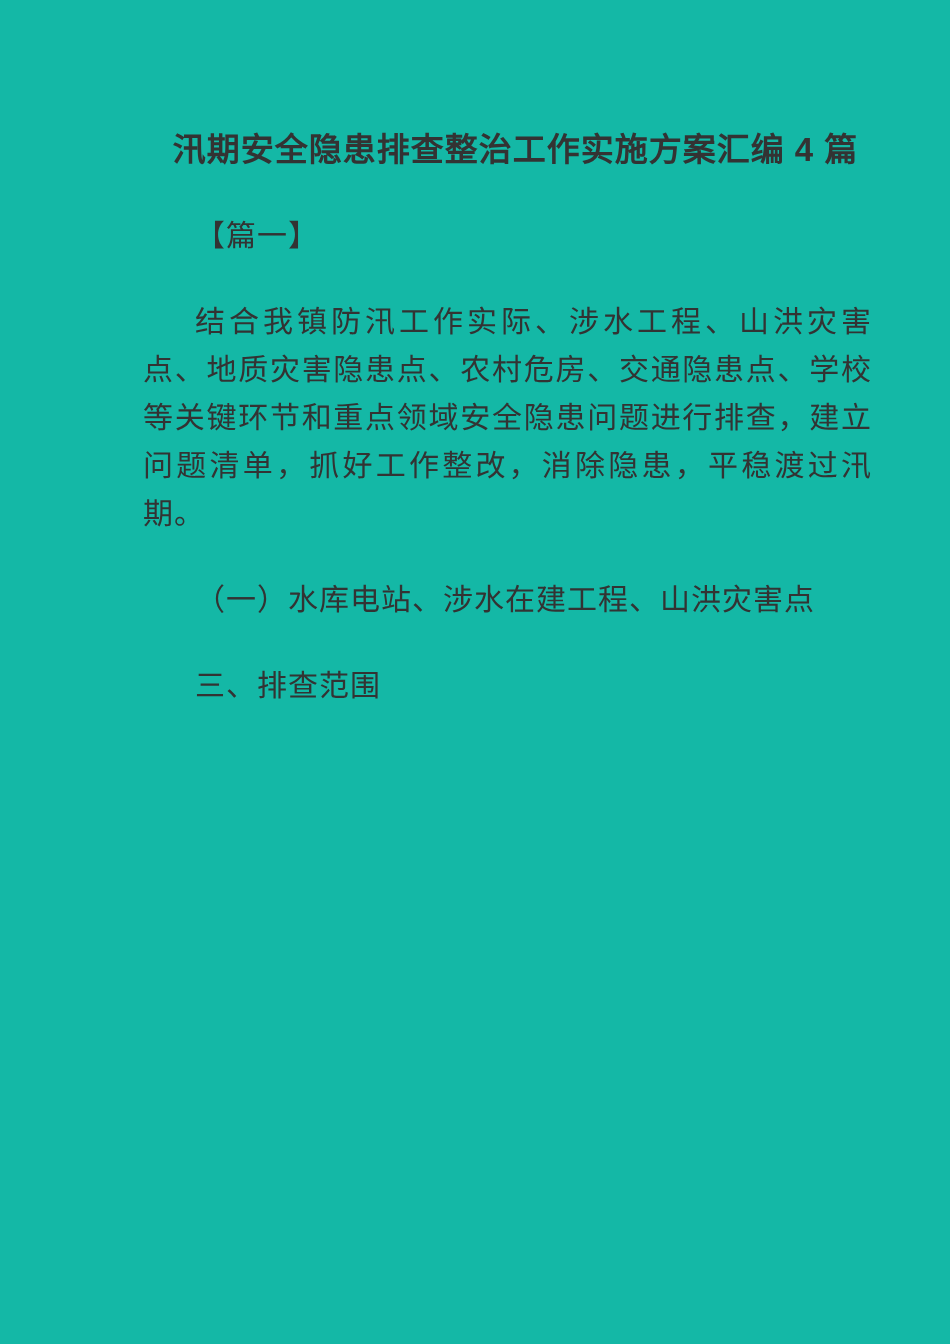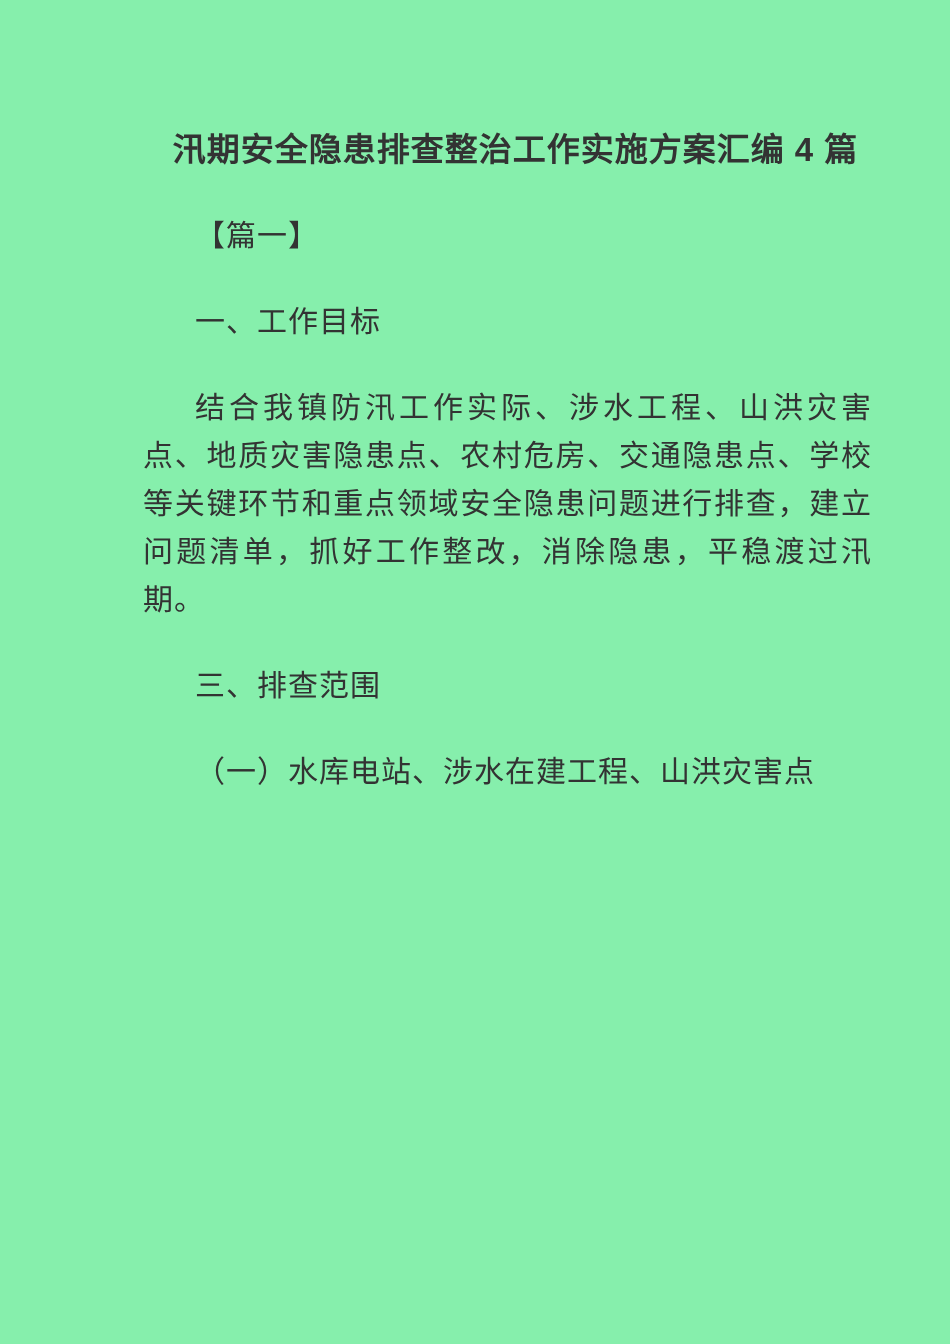--- a/index.html
+++ b/index.html
@@ -10,21 +10,21 @@
   body {
     width: 950px;
     height: 1344px;
     overflow: hidden;
     font-family: "Liberation Sans", "DejaVu Sans", sans-serif;
   }
   .doc-page {
     box-sizing: border-box;
     width: 950px;
     height: 1344px;
-    background: #86efac;
+    background: #14b8a6;
     padding: 126px 62px 0 143px;
     color: #333333;
   }
   .doc-title {
     margin: 0 0 38px 0;
     font-size: 33px;
     line-height: 48px;
     font-weight: bold;
     text-align: center;
     letter-spacing: 1px;
@@ -44,23 +44,22 @@
 </head>
 <body>
 
 <div class="doc-page">
 
   <h1 class="doc-title">汛期安全隐患排查整治工作实施方案汇编 4 篇</h1>
 
   <p class="doc-par">【篇一】</p>
 
 
-  <p class="doc-par">一、工作目标</p>
 
   <p class="doc-par">结合我镇防汛工作实际、涉水工程、山洪灾害点、地质灾害隐患点、农村危房、交通隐患点、学校等关键环节和重点领域安全隐患问题进行排查，建立问题清单，抓好工作整改，消除隐患，平稳渡过汛期。</p>
 
 
 
+  <p class="doc-par">（一）水库电站、涉水在建工程、山洪灾害点</p>
+
   <p class="doc-par">三、排查范围</p>
-
-  <p class="doc-par">（一）水库电站、涉水在建工程、山洪灾害点</p>
 
 </div>
 
 </body></html>

